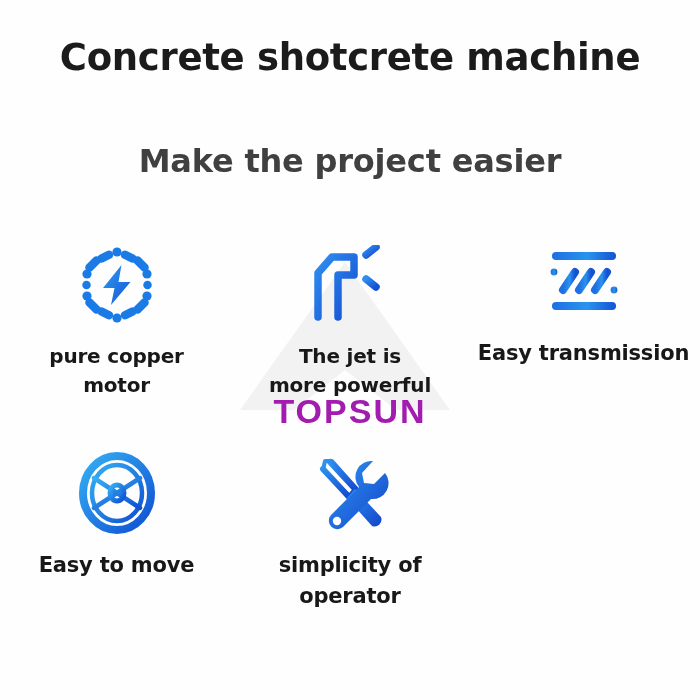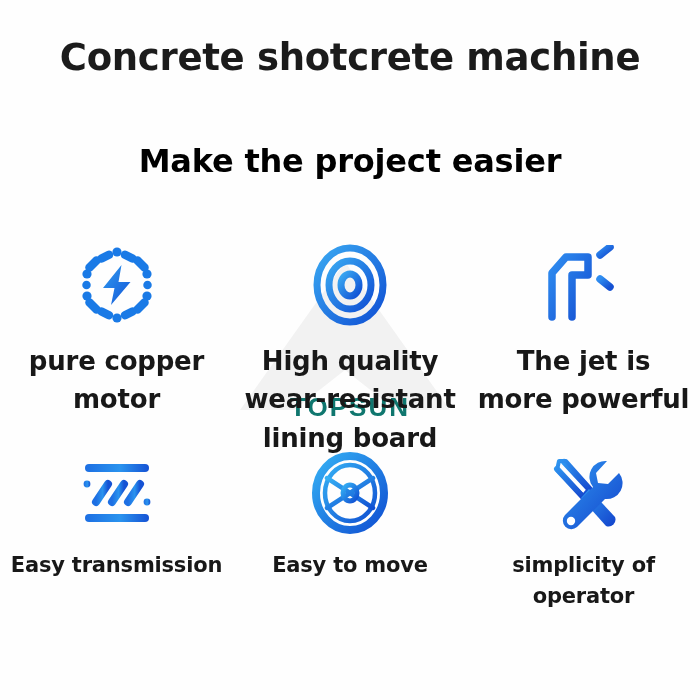--- a/index.html
+++ b/index.html
@@ -31,24 +31,24 @@
     height: 160px;
     pointer-events: none;
     z-index: 0;
   }
   .watermark-text {
     position: absolute;
     left: 190px;
     top: 392px;
     width: 320px;
     text-align: center;
-    font-size: 26px;
+    font-size: 34px;
     font-weight: bold;
     letter-spacing: 2px;
-    color: #0f766e;
+    color: #a21caf;
     z-index: 0;
     pointer-events: none;
     user-select: none;
   }
 
   
   .headings {
     position: relative;
     z-index: 2;
     padding-top: 36px;
@@ -61,21 +61,21 @@
     color: #1b1b1b;
     letter-spacing: -0.3px;
     line-height: 1.2;
     margin: 0;
   }
   .subtitle {
     text-align: center;
     font-family: "DejaVu Sans", sans-serif;
     font-size: 32px;
     font-weight: bold;
-    color: #000000;
+    color: #404040;
     letter-spacing: -0.2px;
     line-height: 1.2;
     margin: 62px 0 0 0;
   }
 
   
   .grid {
     position: relative;
     z-index: 2;
     display: grid;
@@ -96,21 +96,21 @@
     height: 86px;
     display: flex;
     align-items: center;
     justify-content: center;
   }
   .icon-wrap svg { display: block; }
   .caption {
     margin-top: 14px;
     text-align: center;
     font-family: "DejaVu Sans", sans-serif;
-    font-size: 26px;
+    font-size: 20px;
     font-weight: bold;
     color: #181818;
     line-height: 1.48;
     max-width: 232px;
     letter-spacing: -0.2px;
   }
   .cell.wide .caption { max-width: 300px; }
   .cell.r2 { padding-top: 4px; }
   .cell.r2 .caption { font-size: 21px; }
   .cell-long .caption { max-width: 250px; }
@@ -170,39 +170,20 @@
           </g>
           <path d="M44.5 20 L26 43 L37.5 43 L34 60 L53.5 37 L41.5 37 Z" fill="url(#gBolt)"></path>
         </svg>
       </div>
       <div class="caption">
         <div>pure copper</div>
         <div>motor</div>
       </div>
     </div>
 
-    <div class="cell wide">
-      <div class="icon-wrap">
-        <svg width="82" height="88" viewBox="0 0 82 88">
-          <defs>
-            <linearGradient id="gRing" x1="0" y1="0" x2="1" y2="1">
-              <stop offset="0%" stop-color="#3aa9f2"></stop>
-              <stop offset="100%" stop-color="#1050d4"></stop>
-            </linearGradient>
-          </defs>
-          <ellipse cx="41" cy="44" rx="33" ry="37" fill="none" stroke="url(#gRing)" stroke-width="7"></ellipse>
-          <ellipse cx="41" cy="44" rx="21" ry="24" fill="none" stroke="url(#gRing)" stroke-width="7"></ellipse>
-          <ellipse cx="41" cy="44" rx="9" ry="11" fill="none" stroke="url(#gRing)" stroke-width="7"></ellipse>
-        </svg>
-      </div>
-      <div class="caption">
-        <div>High quality wear-resistant</div>
-        <div>lining board</div>
-      </div>
-    </div>
 
     <div class="cell">
       <div class="icon-wrap">
         <svg width="84" height="80" viewBox="0 0 84 80">
           <defs>
             <linearGradient id="gJet" x1="0" y1="0" x2="1" y2="1">
               <stop offset="0%" stop-color="#2f8df0"></stop>
               <stop offset="100%" stop-color="#1550d2"></stop>
             </linearGradient>
           </defs>

